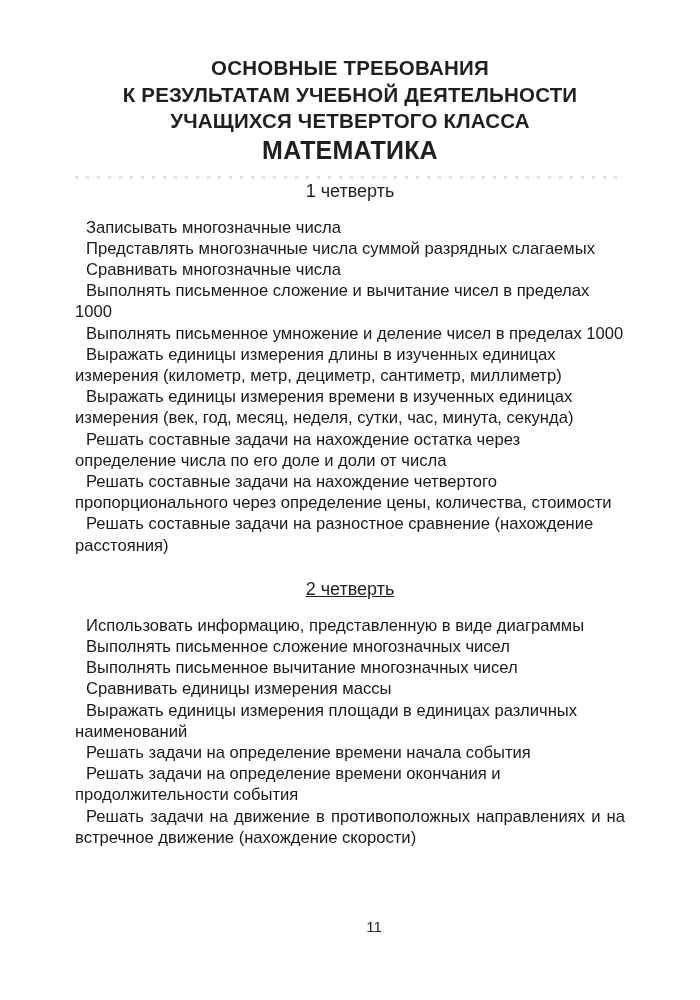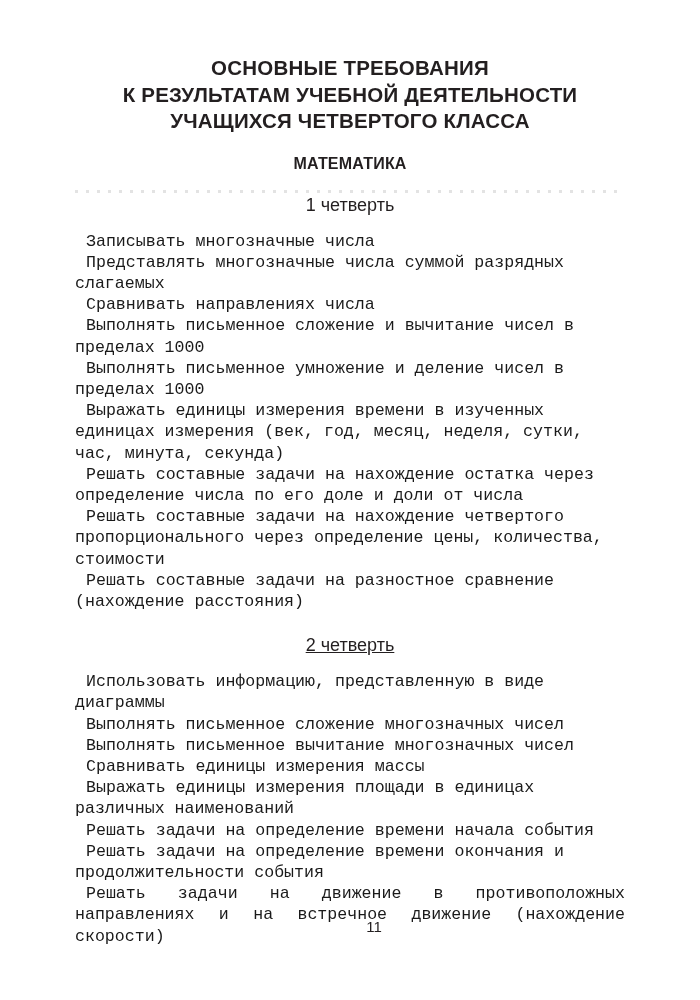--- a/index.html
+++ b/index.html
@@ -37,25 +37,25 @@
     font-size: 20.5px;
     line-height: 26.5px;
     letter-spacing: 0.2px;
     color: #231f20;
     white-space: nowrap;
   }
 
   .subject-title {
     font-family: "Liberation Sans", sans-serif;
     font-weight: bold;
-    font-size: 16px;
+    font-size: 25px;
     line-height: 24px;
     letter-spacing: 0.2px;
     color: #231f20;
-    margin-top: 17px;
+    margin-top: 3px;
     text-align: center;
   }
 
   
   .divider {
     margin-top: 14px;
     height: 4px;
     width: 550px;
     background-image: radial-gradient(circle at 1.6px 1.6px, #e3e3e3 1.6px, rgba(255,255,255,0) 1.9px);
     background-size: 11px 4px;
@@ -80,21 +80,21 @@
     margin-top: 22px;
     text-decoration: underline;
   }
 
   .section-body {
     margin-top: 15px;
   }
 
   
   .req {
-    font-family: Liberation Mono, monospace;
+    font-family: Liberation Sans, sans-serif;
     font-size: 16.6px;
     line-height: 21.2px;
     color: #1a1a1a;
     margin: 0;
     text-indent: 11px;
     text-align: left;
     hyphens: manual;
   }
 
   .req.justified {
@@ -128,23 +128,24 @@
       <div class="subject-title">МАТЕМАТИКА</div>
     </div>
 
     <div class="divider"></div>
 
     <div class="section">
       <div class="section-heading">1 четверть</div>
       <div class="section-body">
         <p class="req">Записывать многозначные числа</p>
         <p class="req">Представлять многозначные числа суммой разрядных слагаемых</p>
-        <p class="req">Сравнивать направлениях числа</p>
+        <p class="req">Сравнивать многозначные числа</p>
         <p class="req">Выполнять письменное сложение и вычитание чисел в пределах 1000</p>
         <p class="req">Выполнять письменное умножение и деление чисел в пределах 1000</p>
+        <p class="req">Выражать единицы измерения длины в изученных единицах измерения (километр, метр, дециметр, сантиметр, миллиметр)</p>
         <p class="req">Выражать единицы измерения времени в изученных единицах измерения (век, год, месяц, неделя, сутки, час, минута, секунда)</p>
         <p class="req">Решать составные задачи на нахождение остатка через определение числа по его доле и доли от числа</p>
         <p class="req">Решать составные задачи на нахождение четвертого пропорционального через определение цены, количества, стоимости</p>
         <p class="req">Решать составные задачи на разностное сравнение (нахождение расстояния)</p>
       </div>
     </div>
 
     <div class="section">
       <div class="section-heading">2 четверть</div>
       <div class="section-body">

